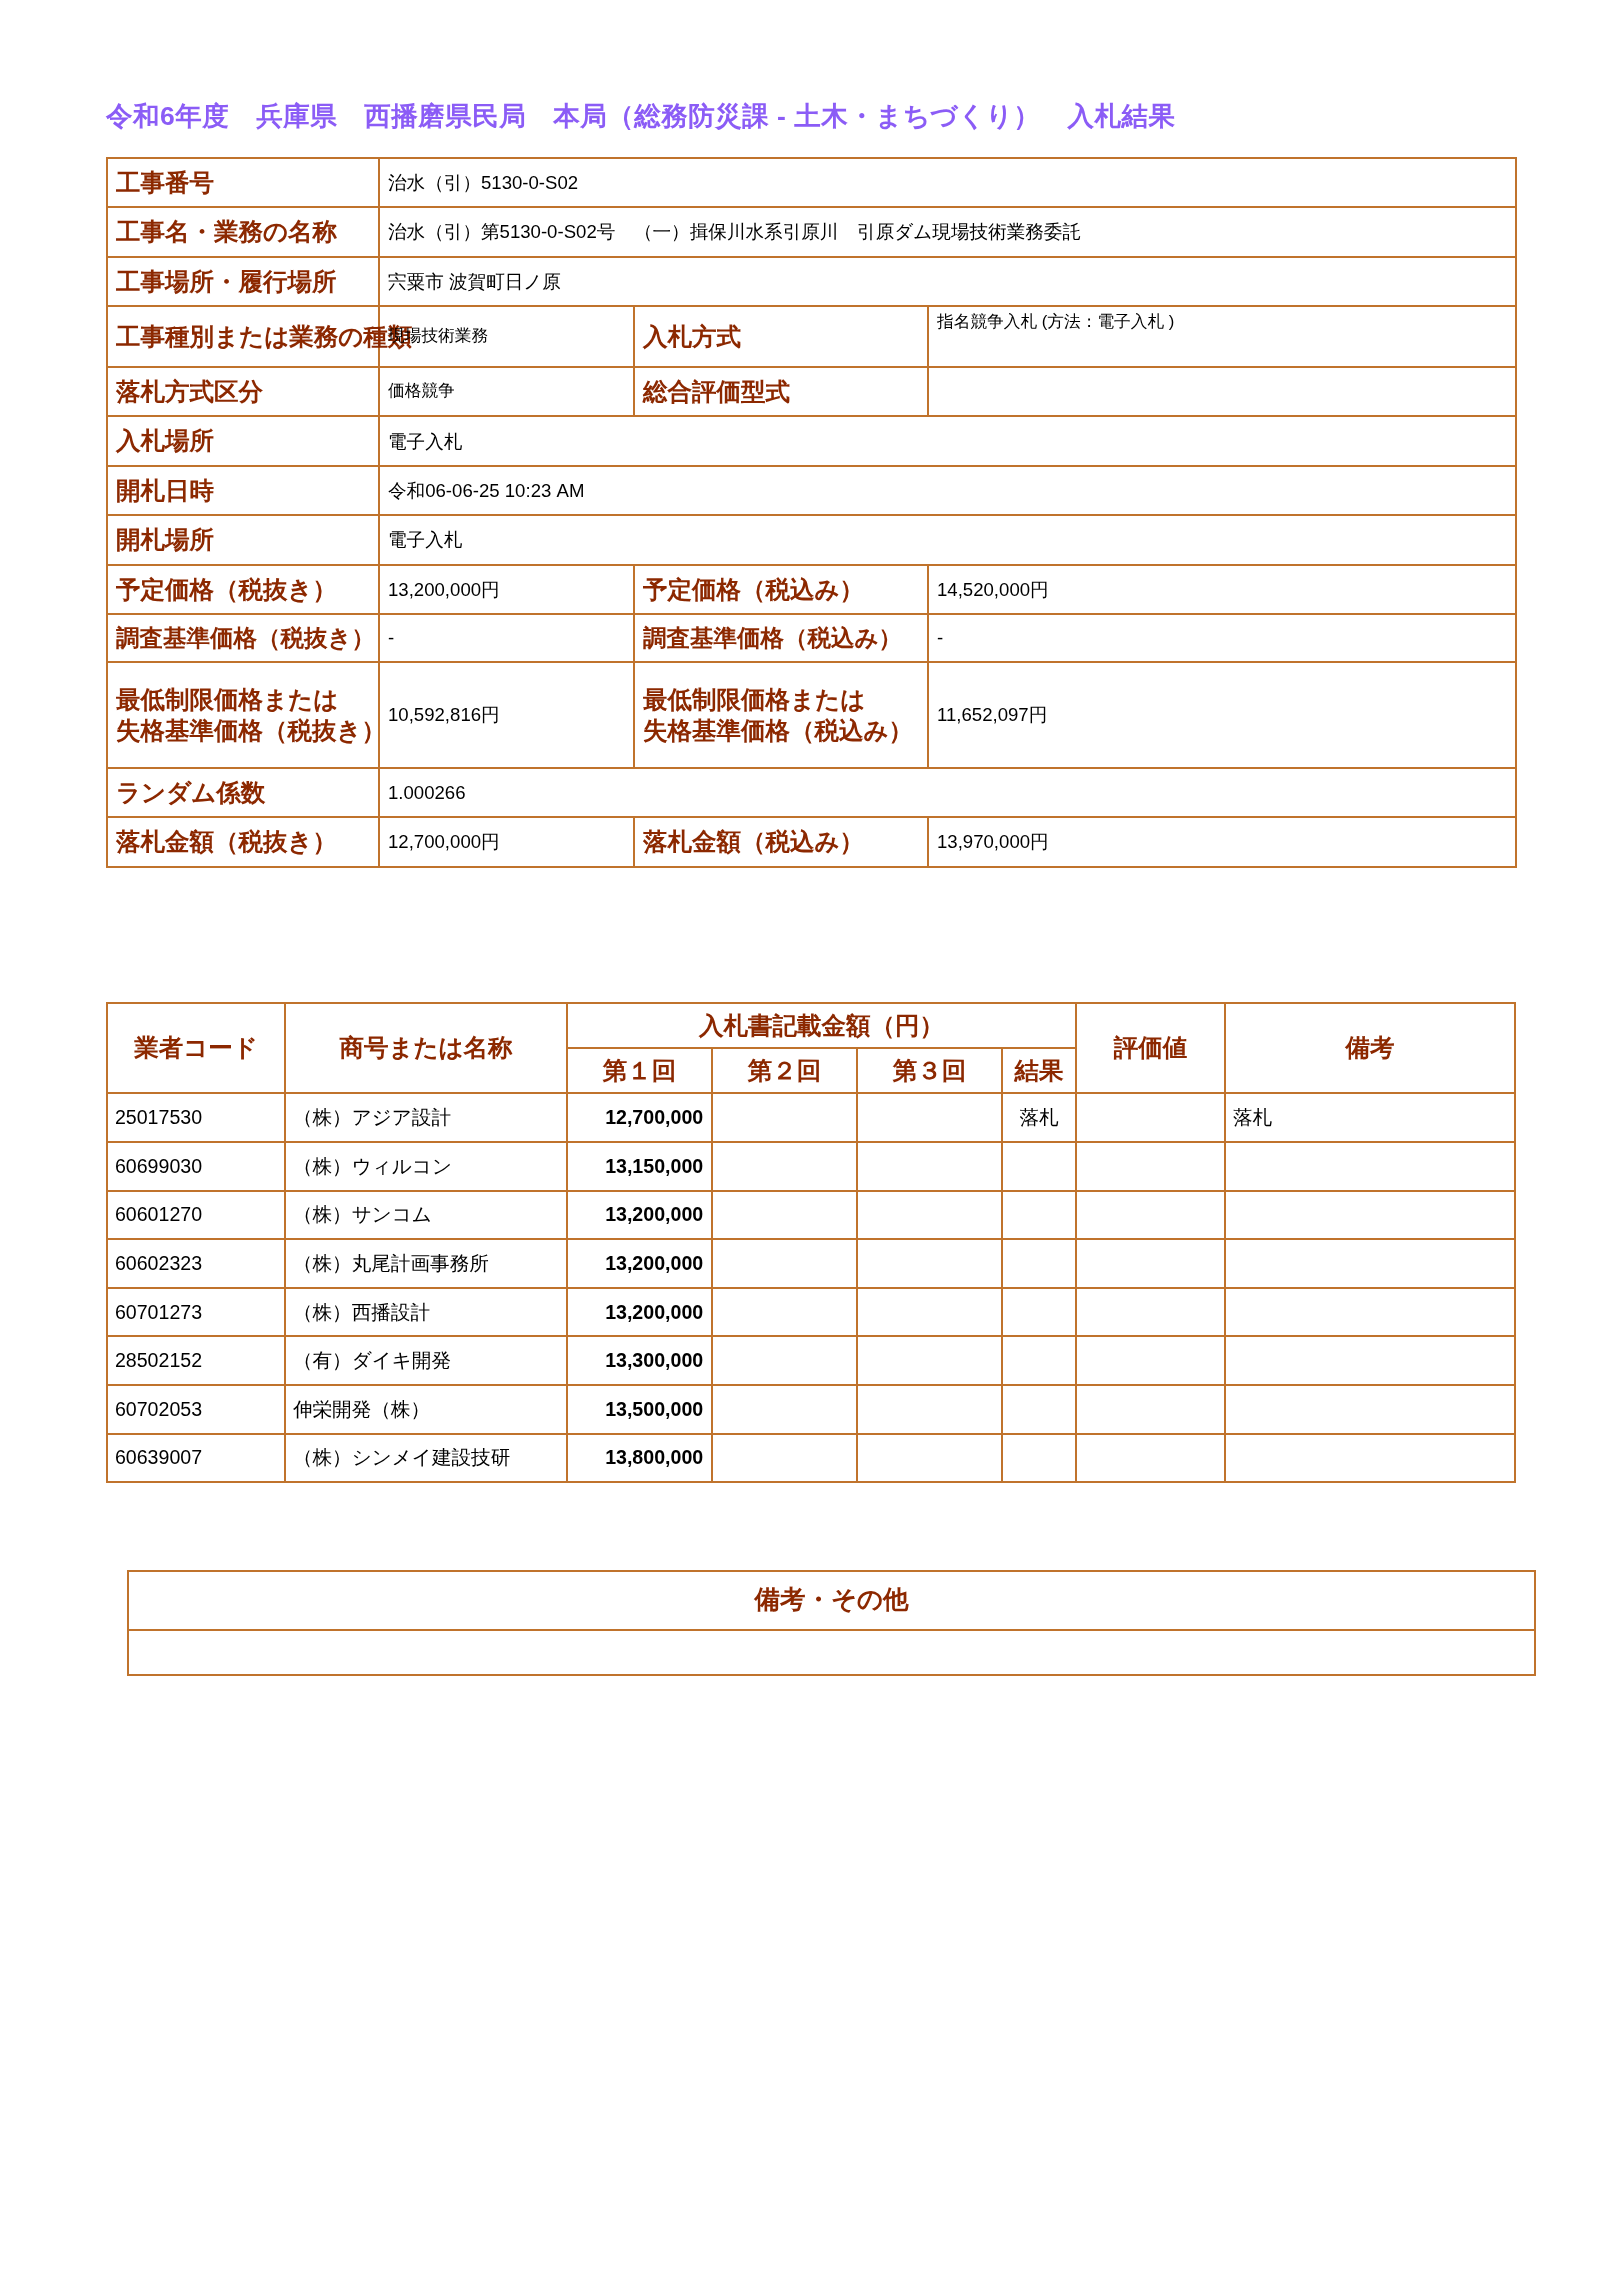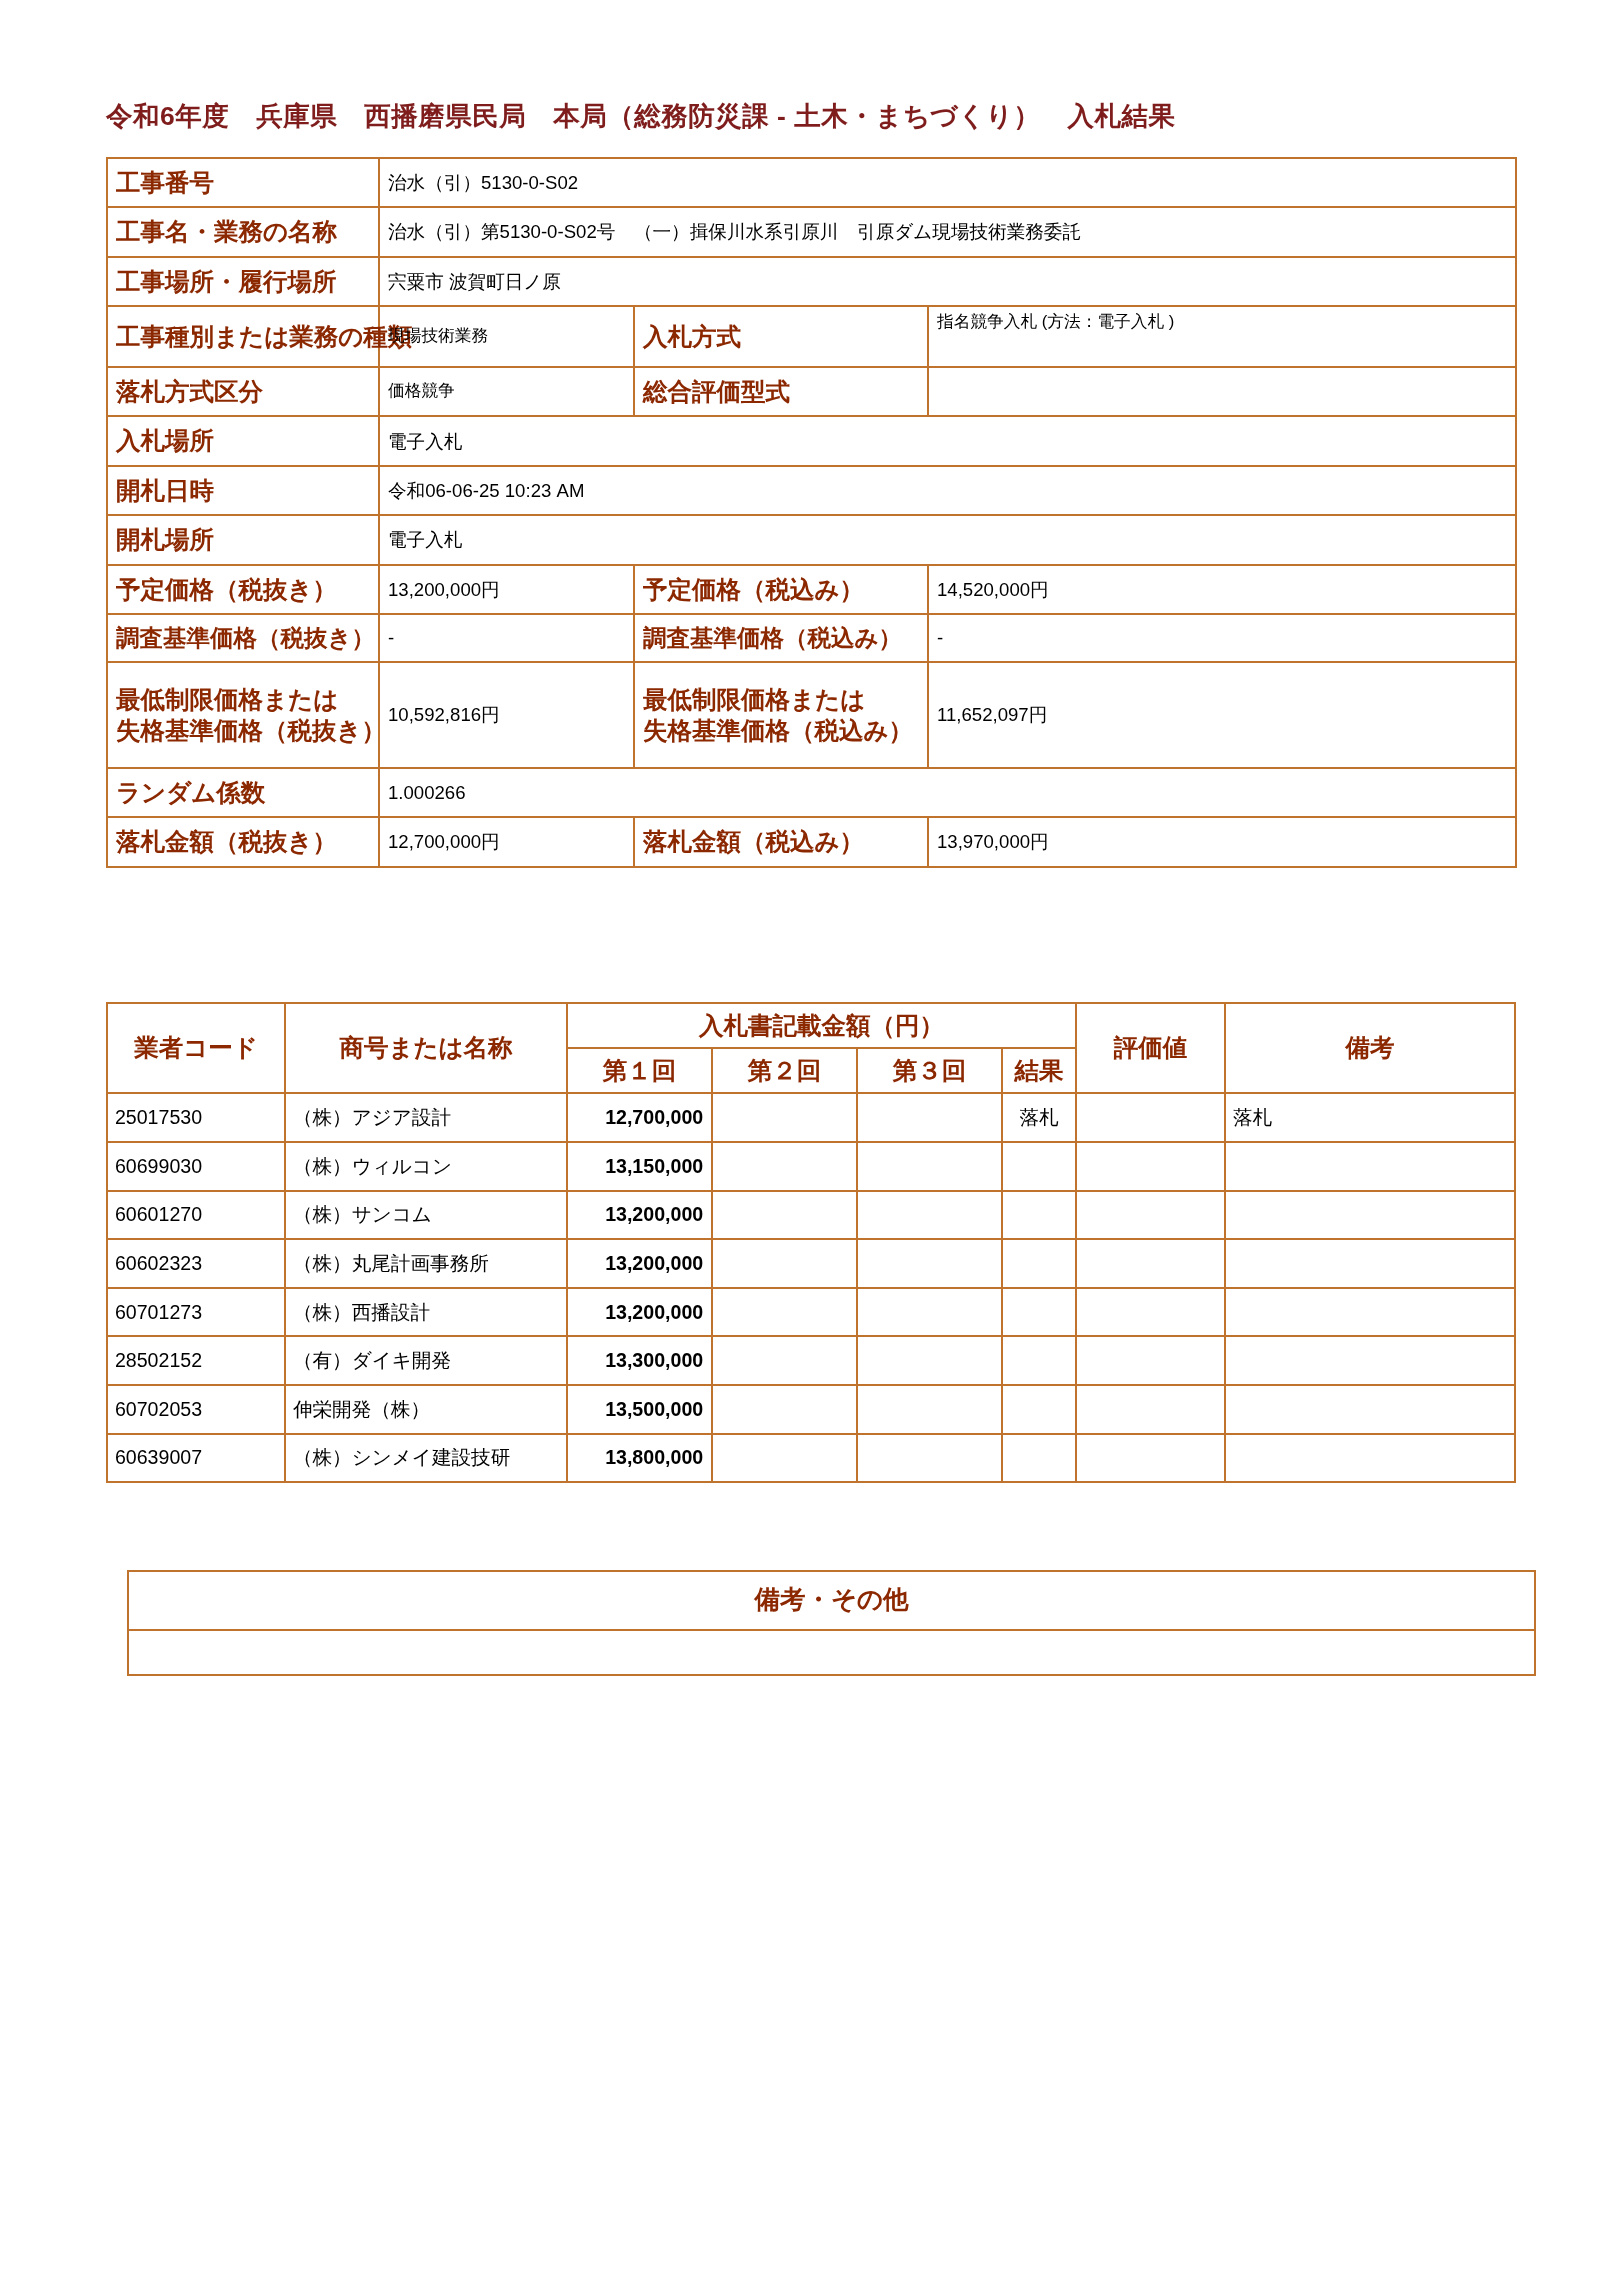--- a/index.html
+++ b/index.html
@@ -21,21 +21,21 @@
     position: relative;
   }
 
   
   .doc-title {
     position: absolute;
     left: 106px;
     top: 98px;
     font-size: 26.5px;
     font-weight: bold;
-    color: #7f1d1d;
+    color: #8b5cf6;
     letter-spacing: 0.5px;
     white-space: nowrap;
   }
 
   
   table.sheet {
     border-collapse: collapse;
     table-layout: fixed;
   }
   table.sheet td {

